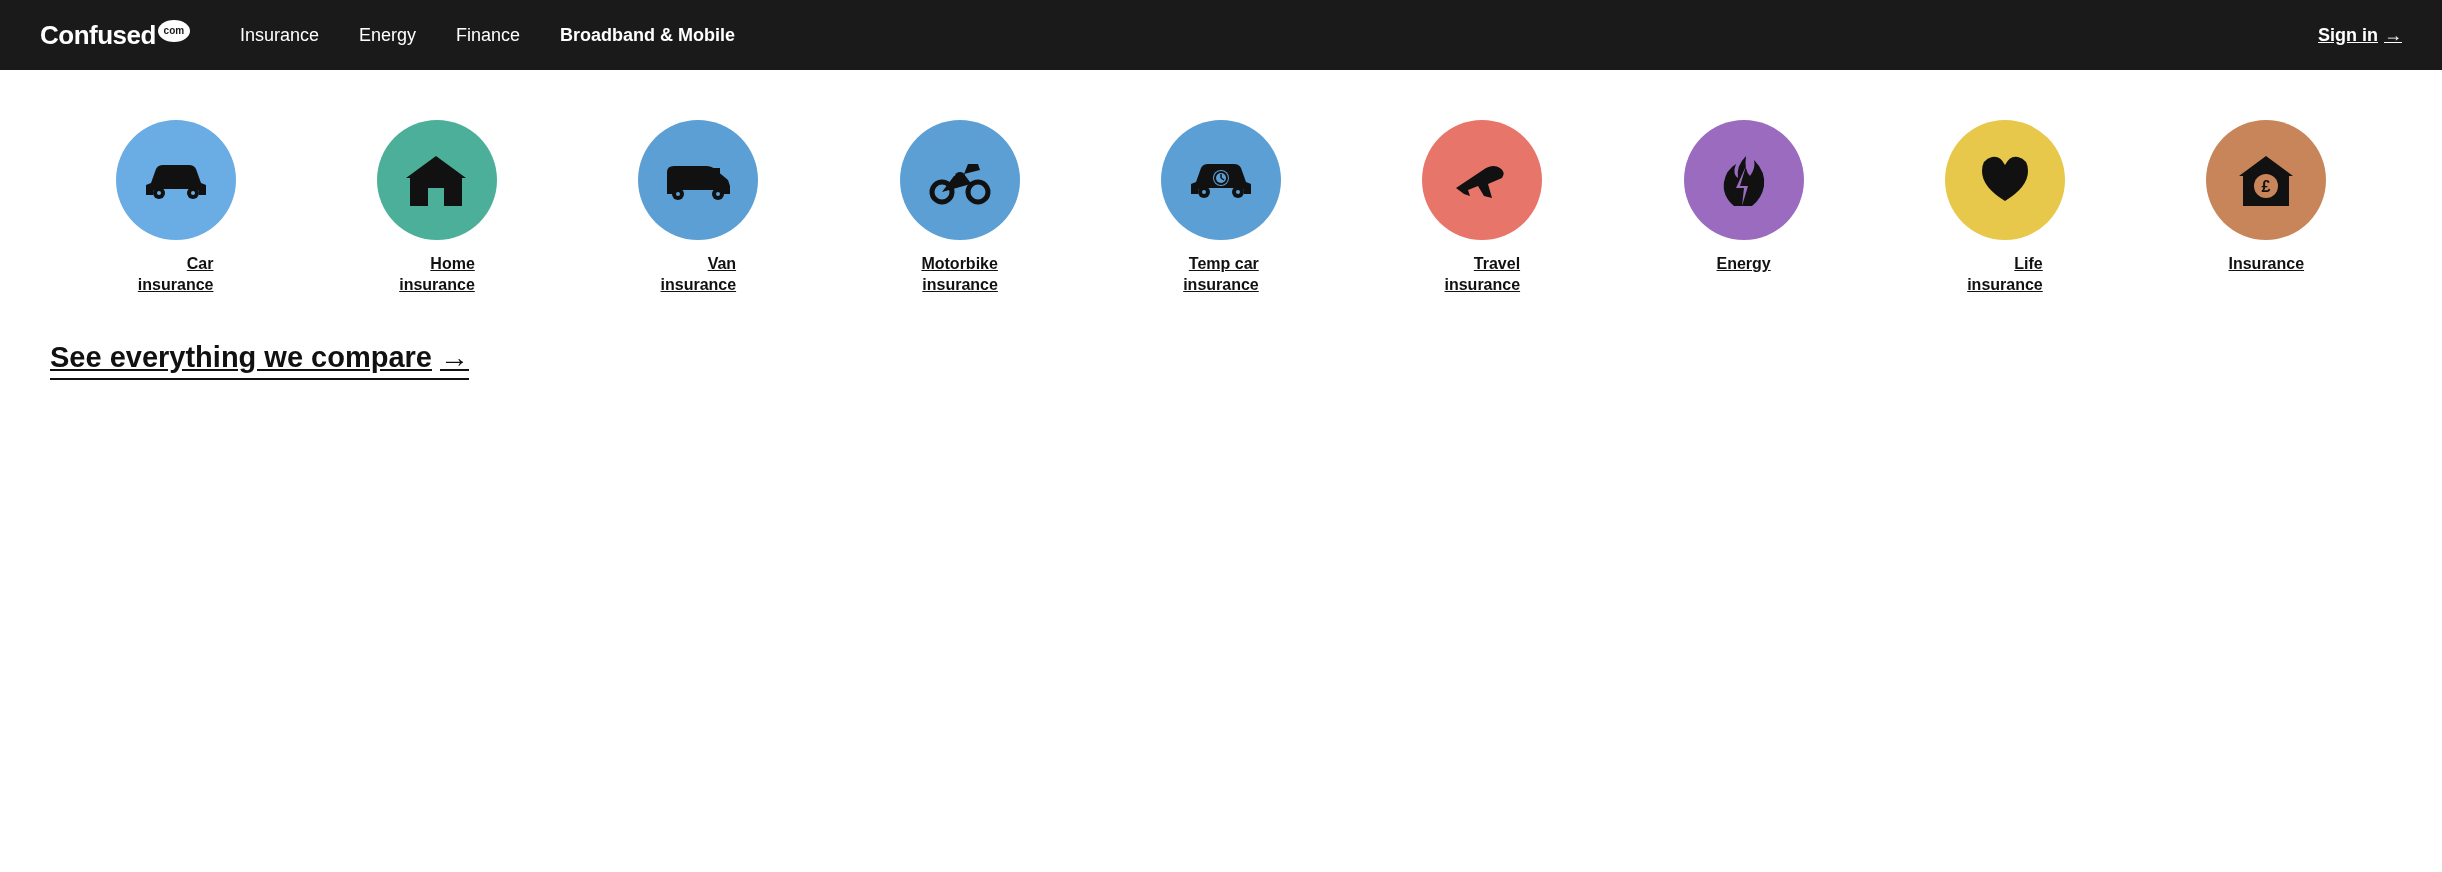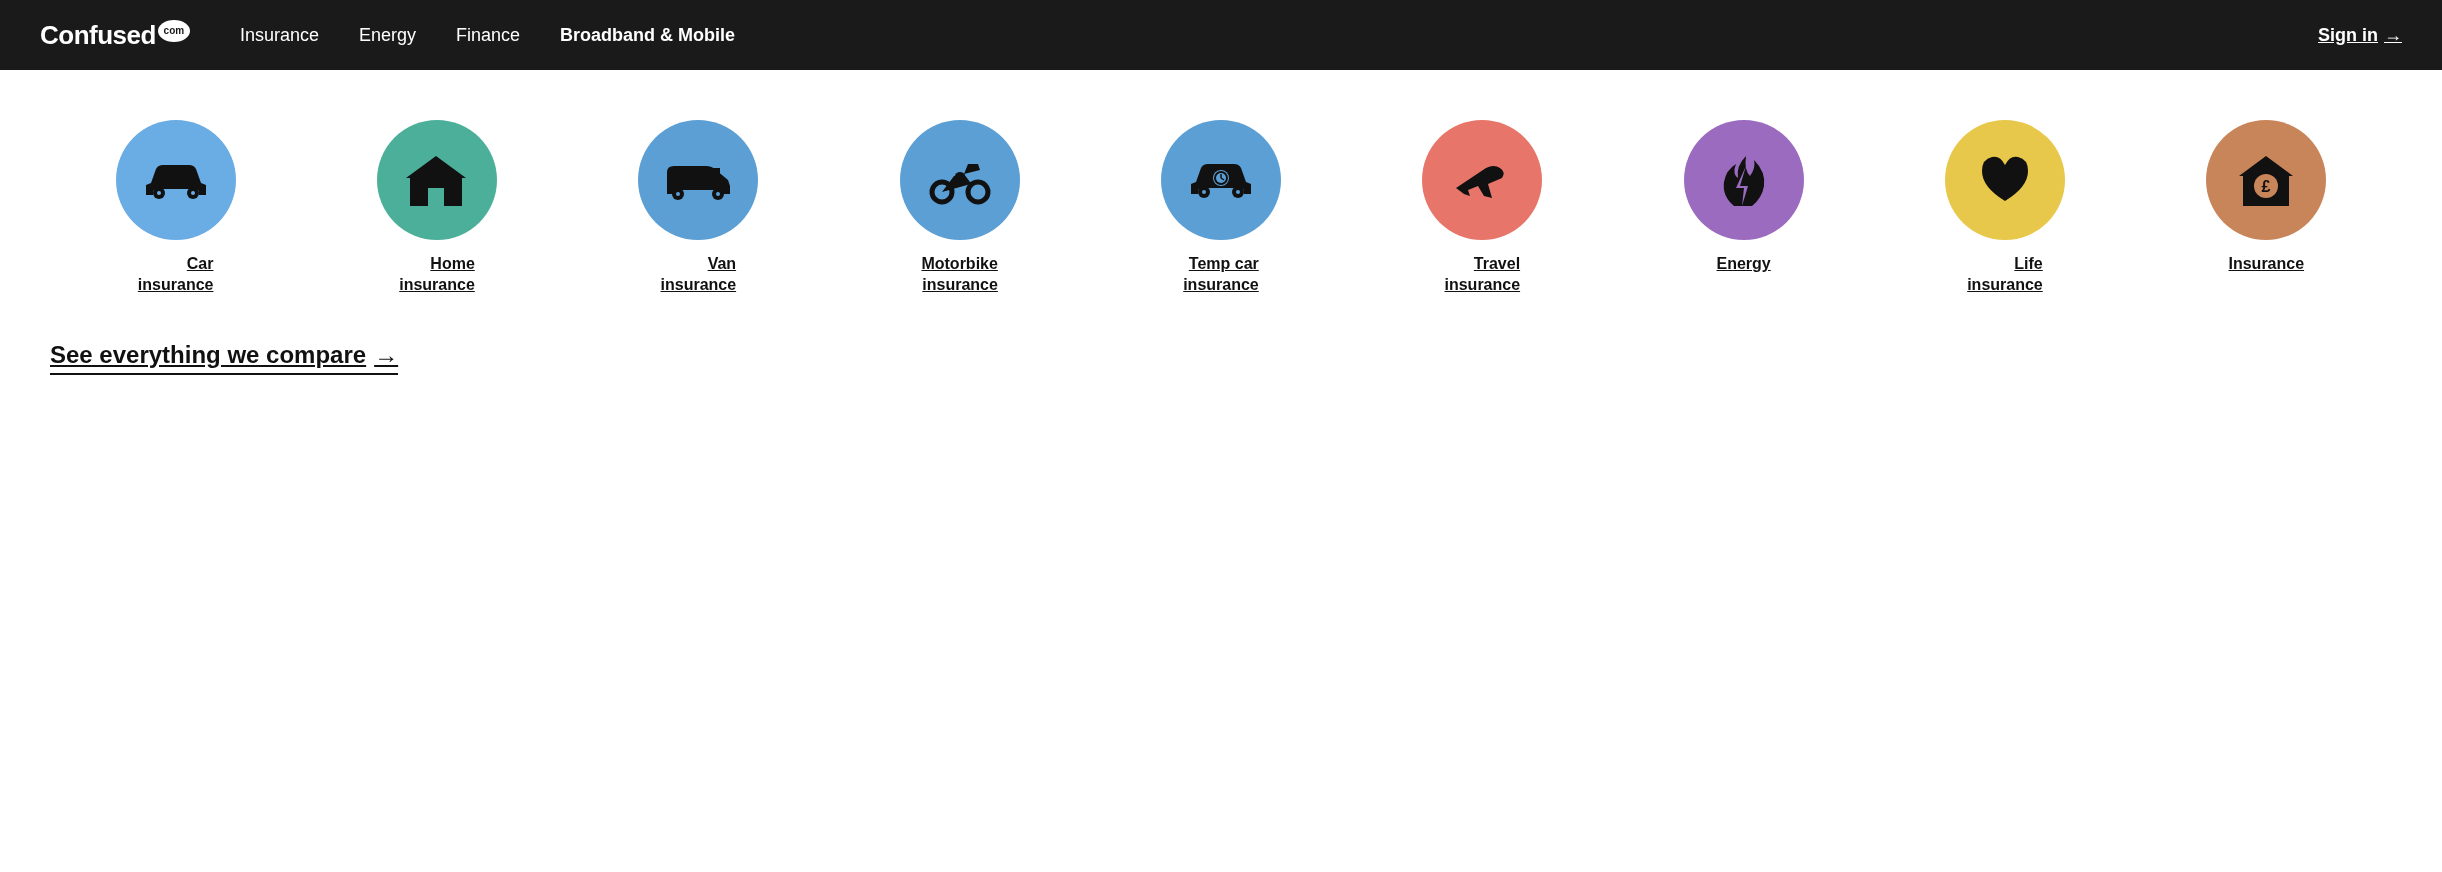--- a/index.html
+++ b/index.html
@@ -120,21 +120,21 @@
     .color-salmon { background: #e8756a; }
     .color-purple { background: #9b6bbf; }
     .color-yellow { background: #e8c84a; }
     .color-orange { background: #c8855a; }
 
     
     .see-everything {
       display: inline-flex;
       align-items: center;
       gap: 8px;
-      font-size: 24px;
+      font-size: 29px;
       font-weight: 900;
       color: #111;
       text-decoration: underline;
       cursor: pointer;
       border-bottom: 2px solid #111;
       padding-bottom: 4px;
     }
 
     
     svg { fill: #111; }

